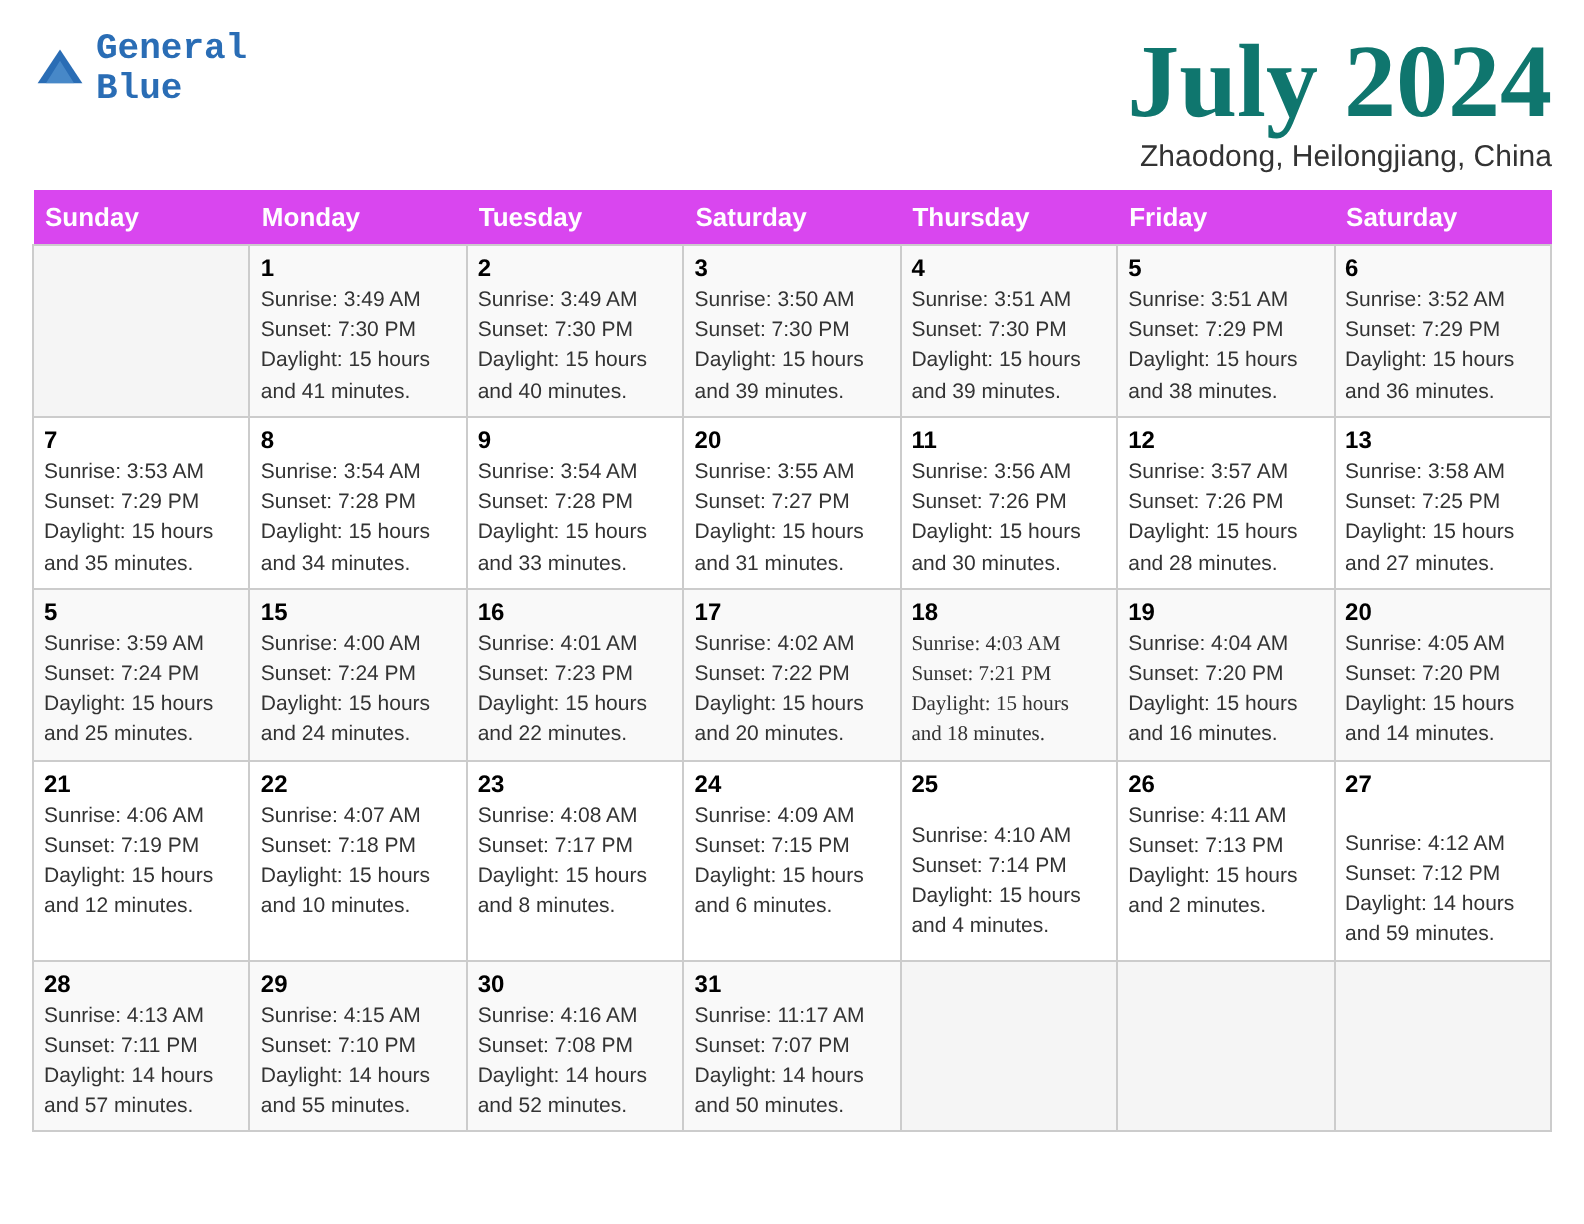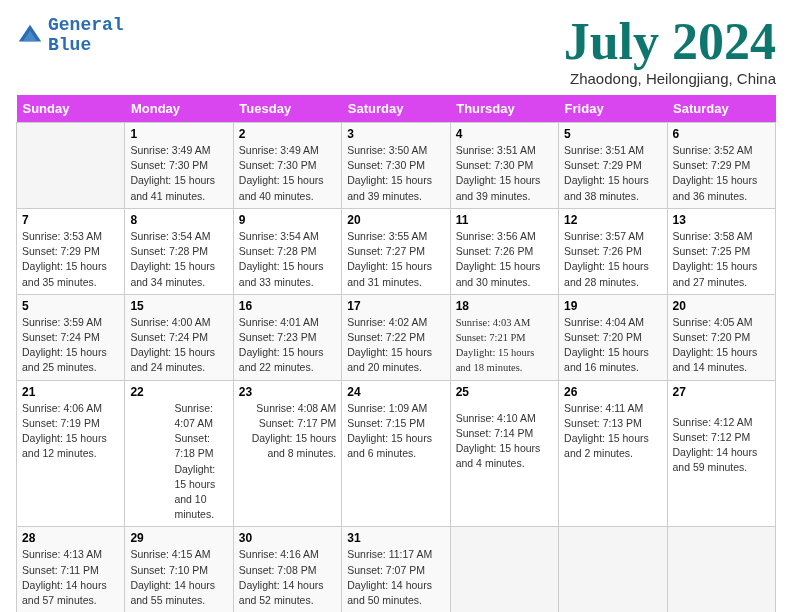--- a/index.html
+++ b/index.html
@@ -274,35 +274,35 @@
       <tr>
         <td>
           <span class="day-num">21</span>
           <div class="day-info" style="white-space: pre-line;">Sunrise: 4:06 AM
 Sunset: 7:19 PM
 Daylight: 15 hours
 and 12 minutes.</div>
         </td>
         <td>
           <span class="day-num">22</span>
-          <div class="day-info" style="white-space: pre-line; margin-left: 44px;">Sunrise: 4:07 AM
+          <div class="day-info" style="white-space: pre-line;">Sunrise: 4:07 AM
 Sunset: 7:18 PM
 Daylight: 15 hours
 and 10 minutes.</div>
         </td>
         <td>
           <span class="day-num">23</span>
-          <div class="day-info" style="white-space: pre-line; text-align: right;">Sunrise: 4:08 AM
+          <div class="day-info" style="white-space: pre-line;">Sunrise: 4:08 AM
 Sunset: 7:17 PM
 Daylight: 15 hours
 and 8 minutes.</div>
         </td>
         <td>
           <span class="day-num">24</span>
-          <div class="day-info" style="white-space: pre-line;">Sunrise: 1:09 AM
+          <div class="day-info" style="white-space: pre-line;">Sunrise: 4:09 AM
 Sunset: 7:15 PM
 Daylight: 15 hours
 and 6 minutes.</div>
         </td>
         <td>
           <span class="day-num">25</span>
           <div class="day-info" style="white-space: pre-line; margin-top: 12px;">Sunrise: 4:10 AM
 Sunset: 7:14 PM
 Daylight: 15 hours
 and 4 minutes.</div>

